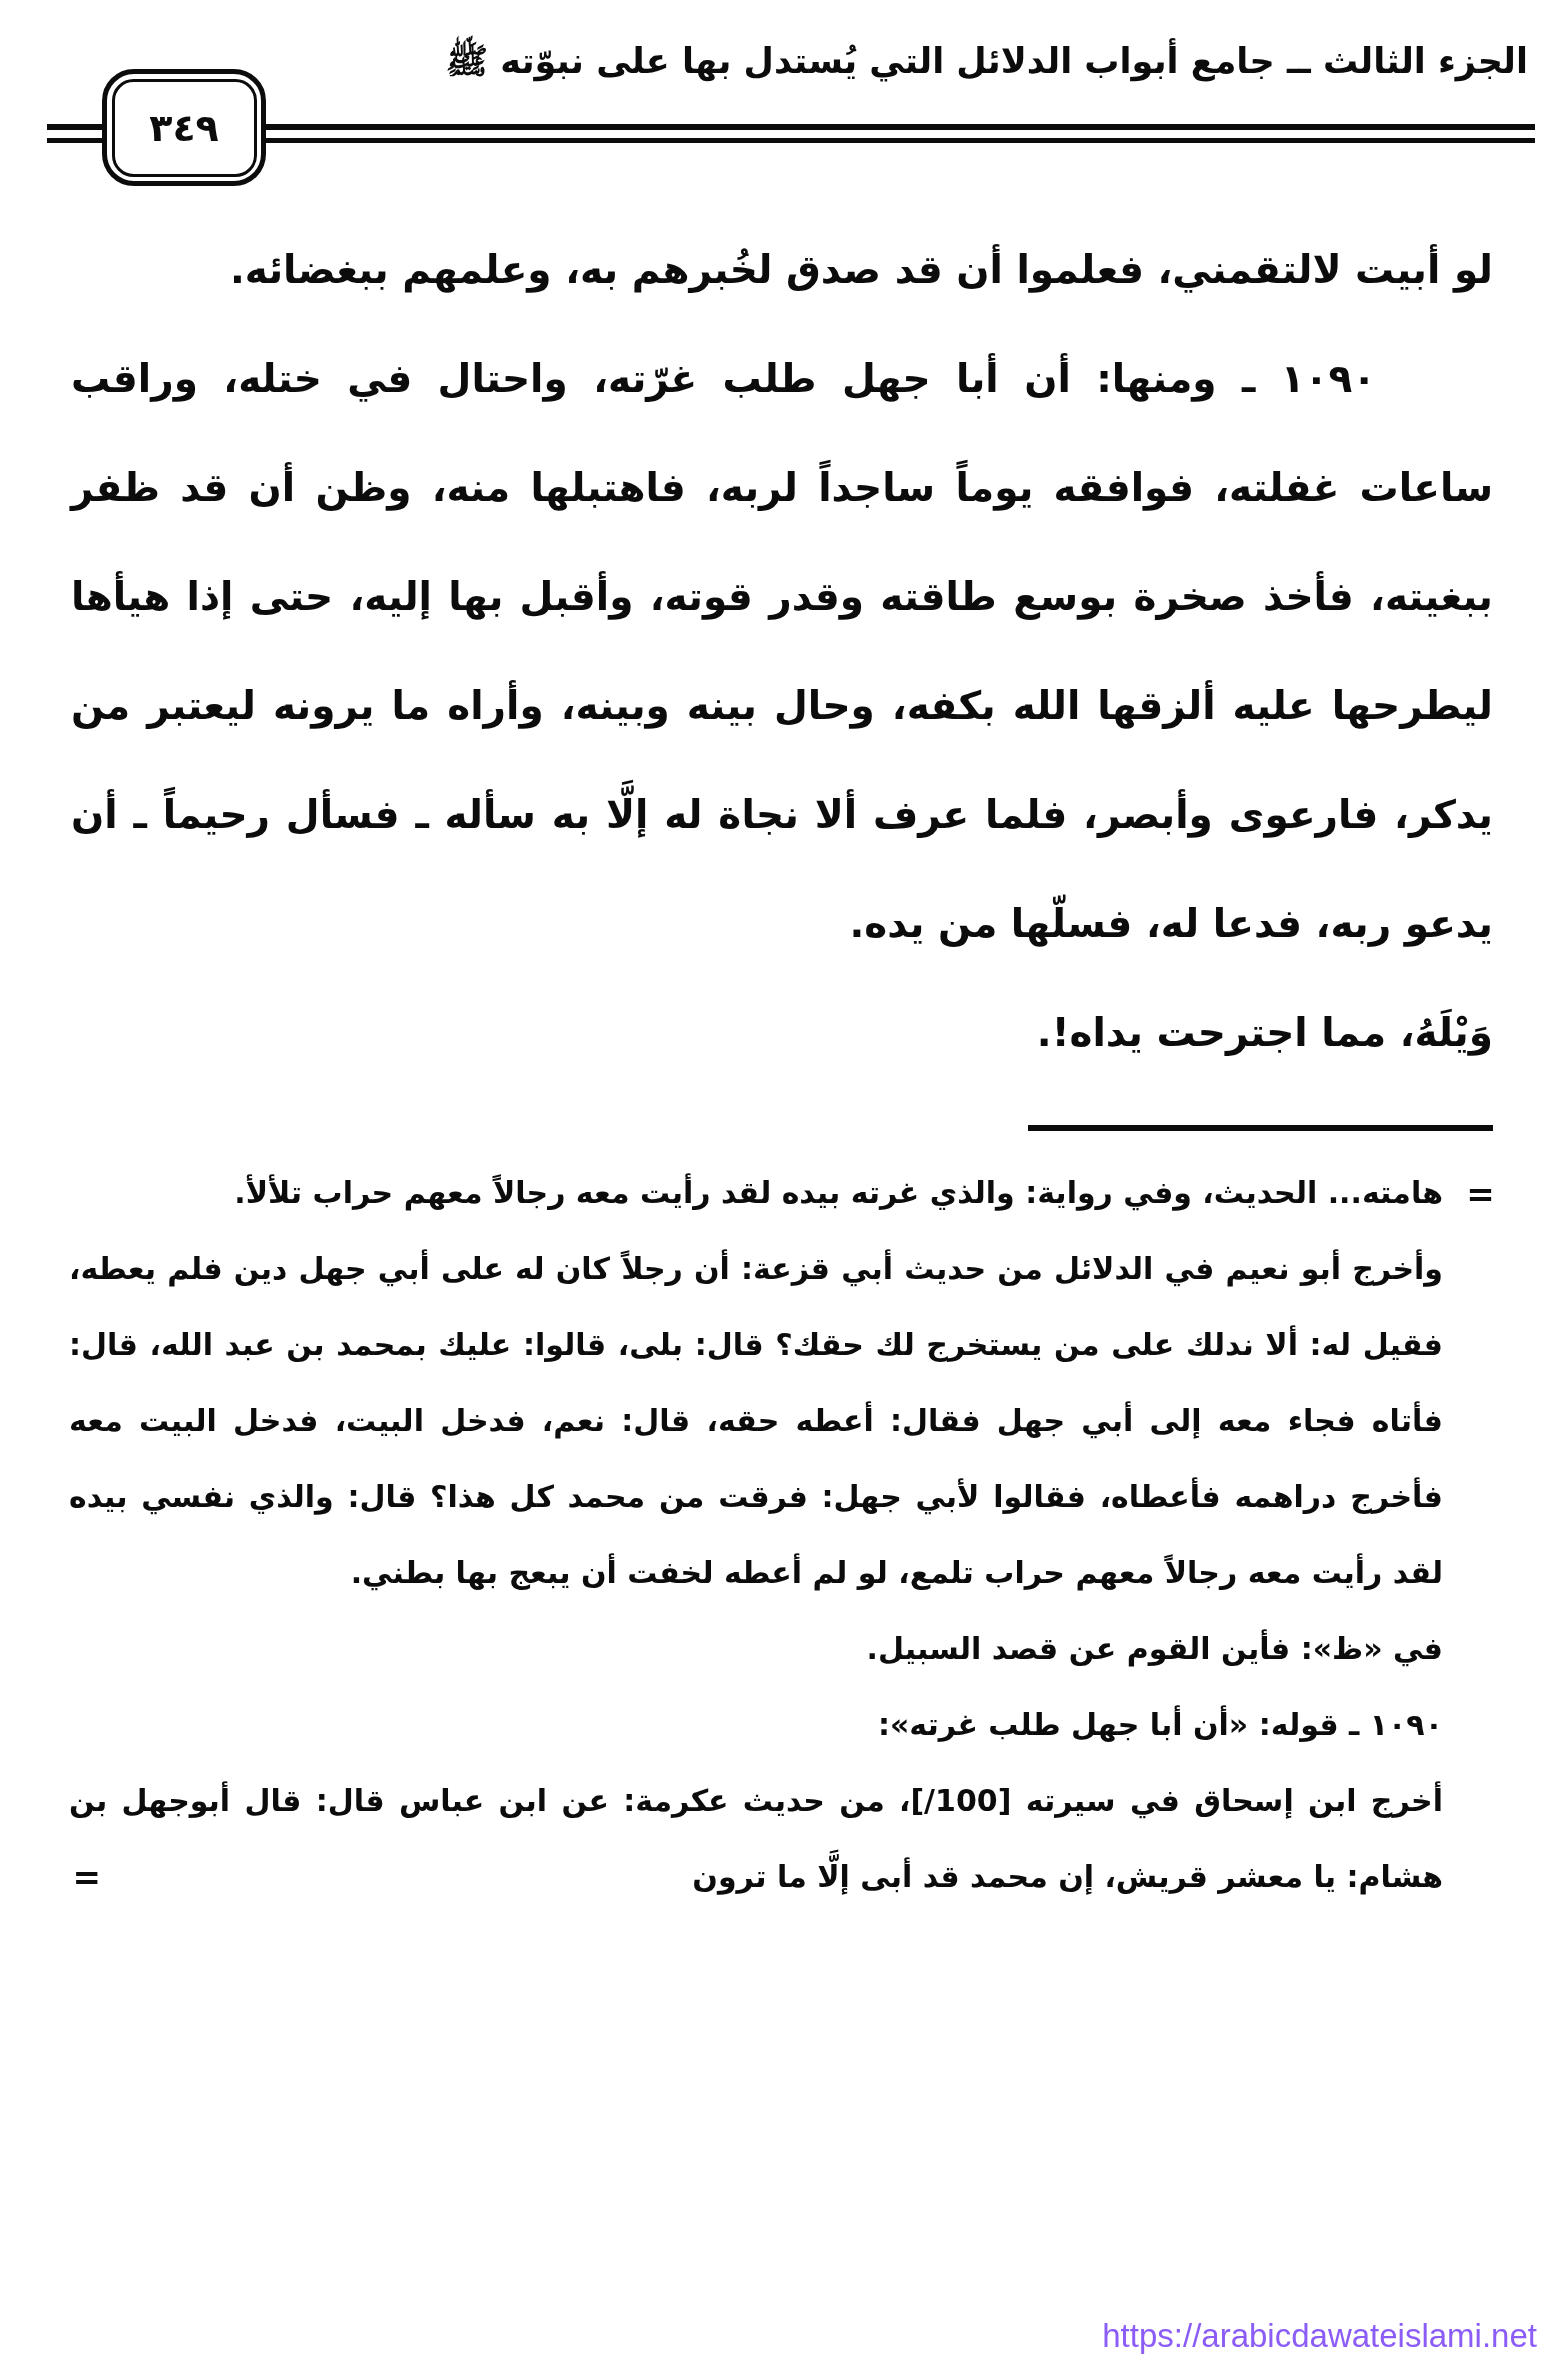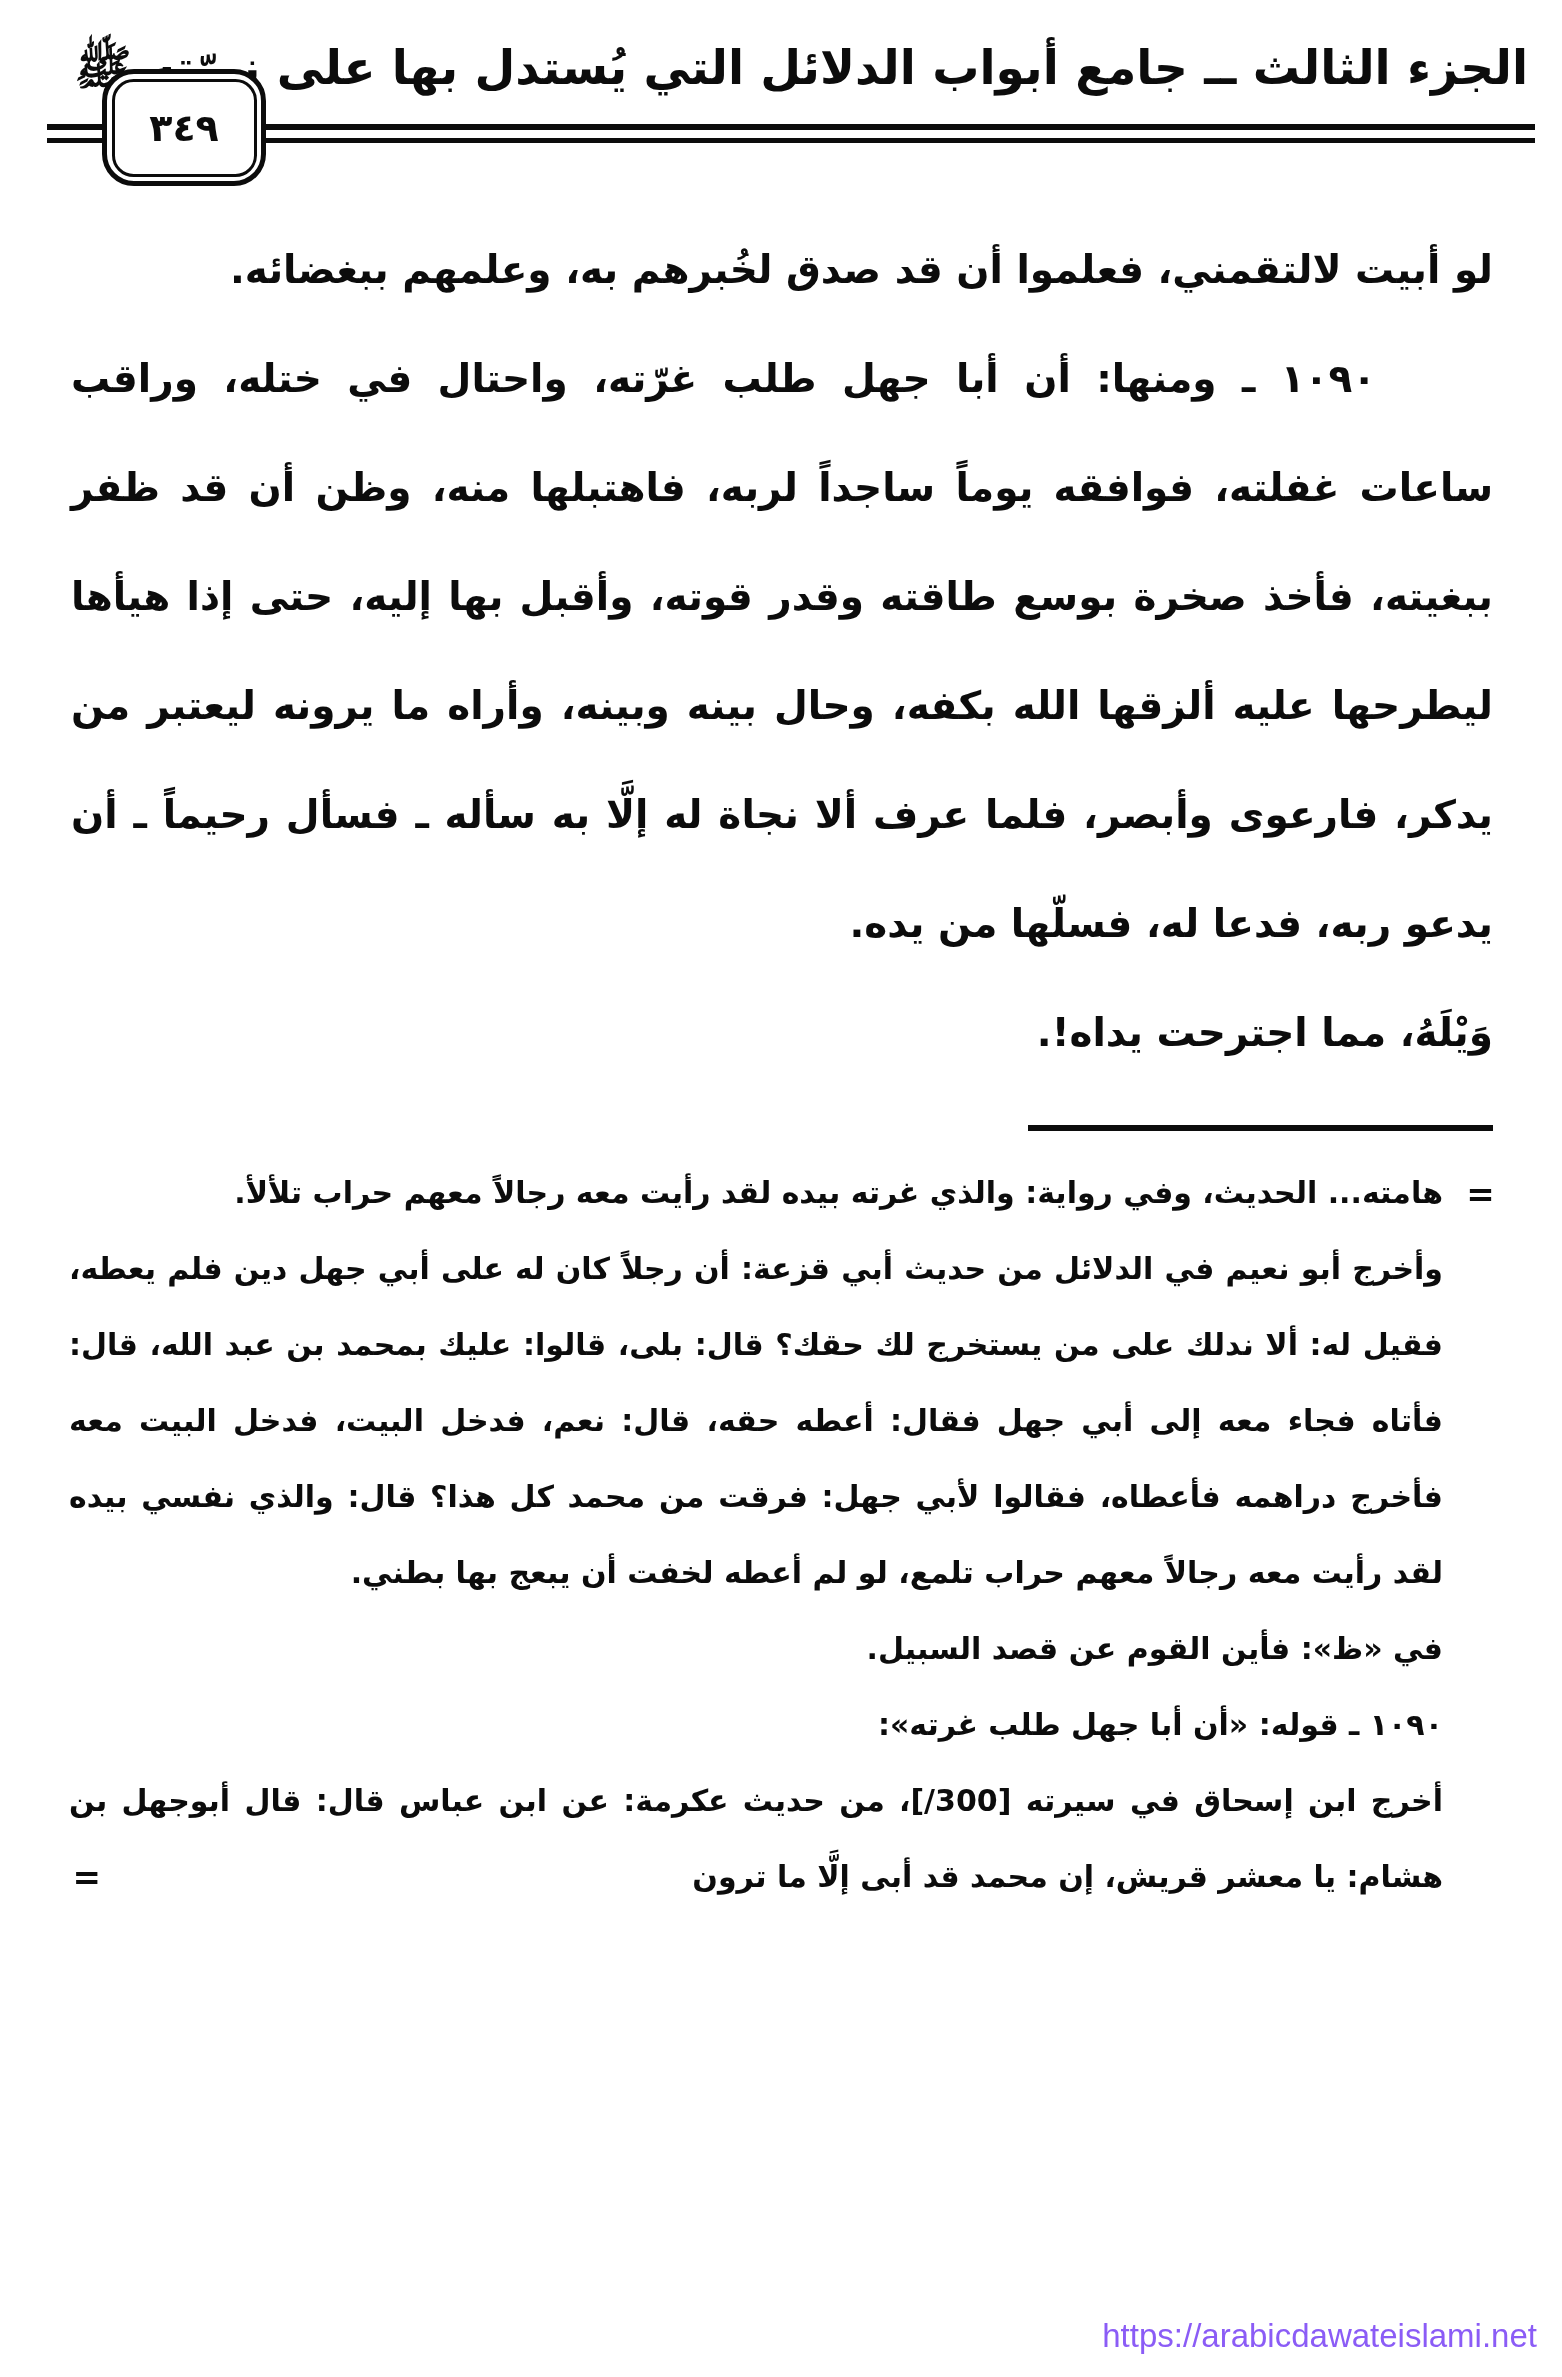--- a/index.html
+++ b/index.html
@@ -9,21 +9,21 @@
     margin:0 auto;
     background:#ffffff;
     color:#0c0c0c;
     font-family:"DejaVu Sans",sans-serif;
     direction:rtl;
     overflow:hidden;
   }
   
   .header-title{
     position:absolute;top:40px;right:34px;left:298px;
-    font-size:47px;font-weight:700;
+    font-size:35px;font-weight:700;
     text-align:right;white-space:nowrap;
   }
   .header-rule{
     position:absolute;top:124px;left:47px;right:27px;
     height:8px;
     border-top:6.3px solid #0c0c0c;
     border-bottom:5.4px solid #0c0c0c;
   }
   .page-badge{
     position:absolute;top:69px;left:102px;
@@ -98,20 +98,20 @@
 
     <div class="footnote-sep"></div>
   </div>
 
   <div class="footnotes">
     <span class="eq-marker eq-top">=</span>
     <p>هامته... الحديث، وفي رواية: والذي غرته بيده لقد رأيت معه رجالاً معهم حراب تلألأ.</p>
     <p>وأخرج أبو نعيم في الدلائل من حديث أبي قزعة: أن رجلاً كان له على أبي جهل دين فلم يعطه، فقيل له: ألا ندلك على من يستخرج لك حقك؟ قال: بلى، قالوا: عليك بمحمد بن عبد الله، قال: فأتاه فجاء معه إلى أبي جهل فقال: أعطه حقه، قال: نعم، فدخل البيت، فدخل البيت معه فأخرج دراهمه فأعطاه، فقالوا لأبي جهل: فرقت من محمد كل هذا؟ قال: والذي نفسي بيده لقد رأيت معه رجالاً معهم حراب تلمع، لو لم أعطه لخفت أن يبعج بها بطني.</p>
     <p class="fn-variant">في «ظ»: فأين القوم عن قصد السبيل.</p>
     <p class="fn-heading fn-1090">١٠٩٠ ـ قوله: «أن أبا جهل طلب غرته»:</p>
-    <p>أخرج ابن إسحاق في سيرته [300/]، من حديث عكرمة: عن ابن عباس قال: قال أبوجهل بن هشام: يا معشر قريش، إن محمد قد أبى إلَّا ما ترون</p>
+    <p>أخرج ابن إسحاق في سيرته [100/]، من حديث عكرمة: عن ابن عباس قال: قال أبوجهل بن هشام: يا معشر قريش، إن محمد قد أبى إلَّا ما ترون</p>
     <span class="eq-marker eq-bottom">=</span>
   </div>
 
   <div class="watermark">https://arabicdawateislami.net</div>
 
 </div>
 
 
 </body></html>

